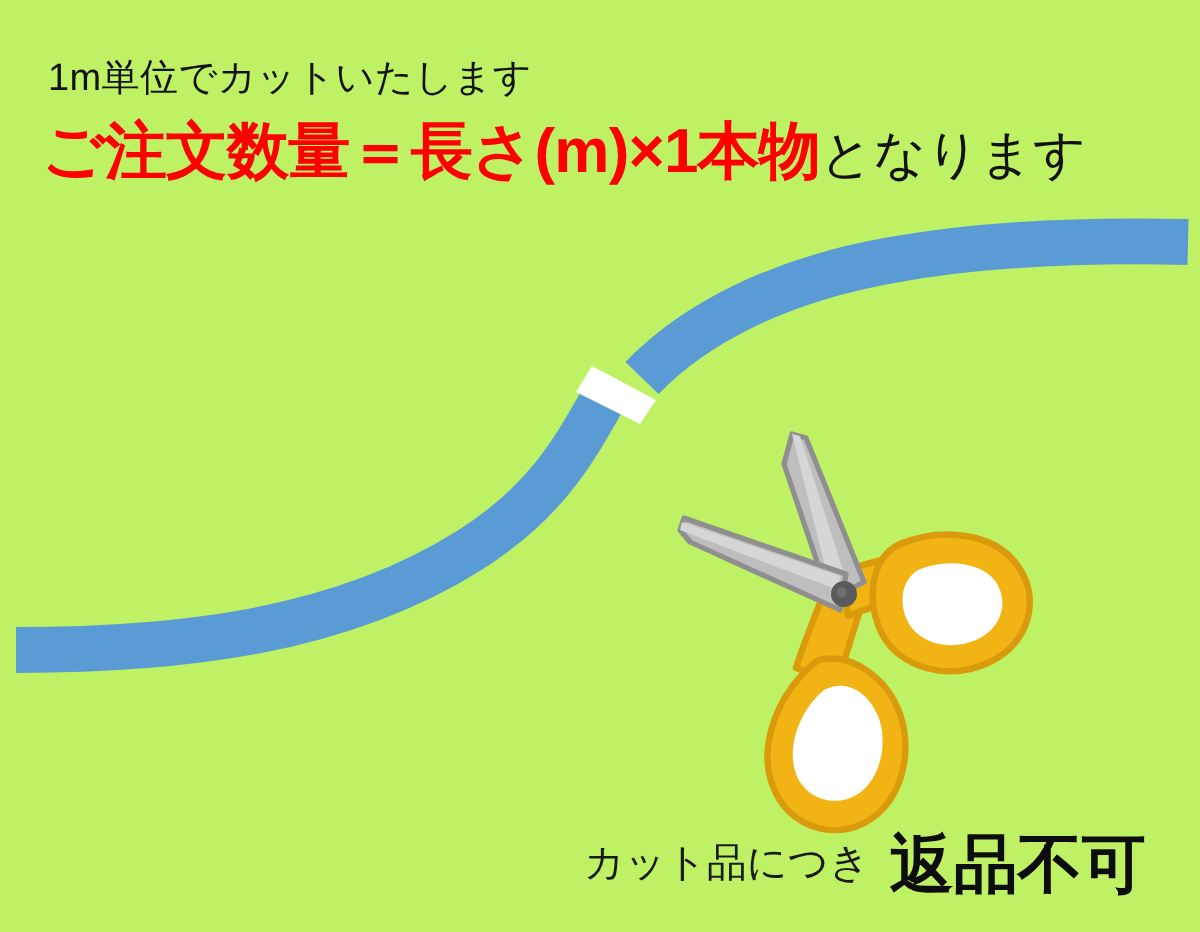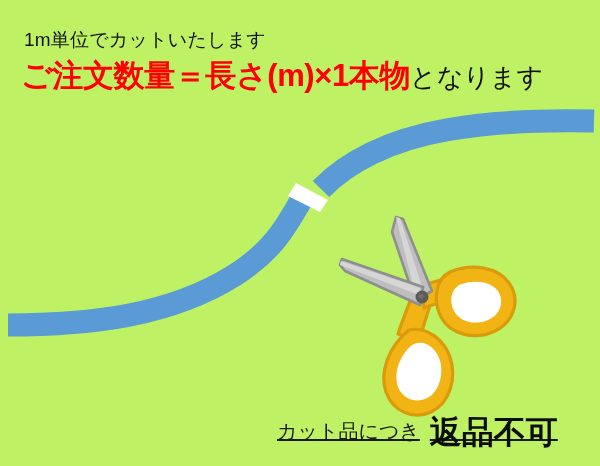--- a/index.html
+++ b/index.html
@@ -43,26 +43,25 @@
     font-weight: 700;
     letter-spacing: -0.4px;
   }
   #headline-2 .suffix {
     font-weight: 400;
     font-size: 26px;
     letter-spacing: 0px;
     color: #121212;
   }
   #footnote {
-    left: 277px;
+    left: 292px;
     top: 416px;
     font-size: 20px;
     font-weight: 400;
     color: #1a1a1a;
-    text-decoration: underline;
   }
   #footnote .strong {
     font-size: 32px;
     font-weight: 700;
     letter-spacing: 0px;
     vertical-align: -5px;
     margin-left: 10px;
     color: #0d0d0d;
   }
   

